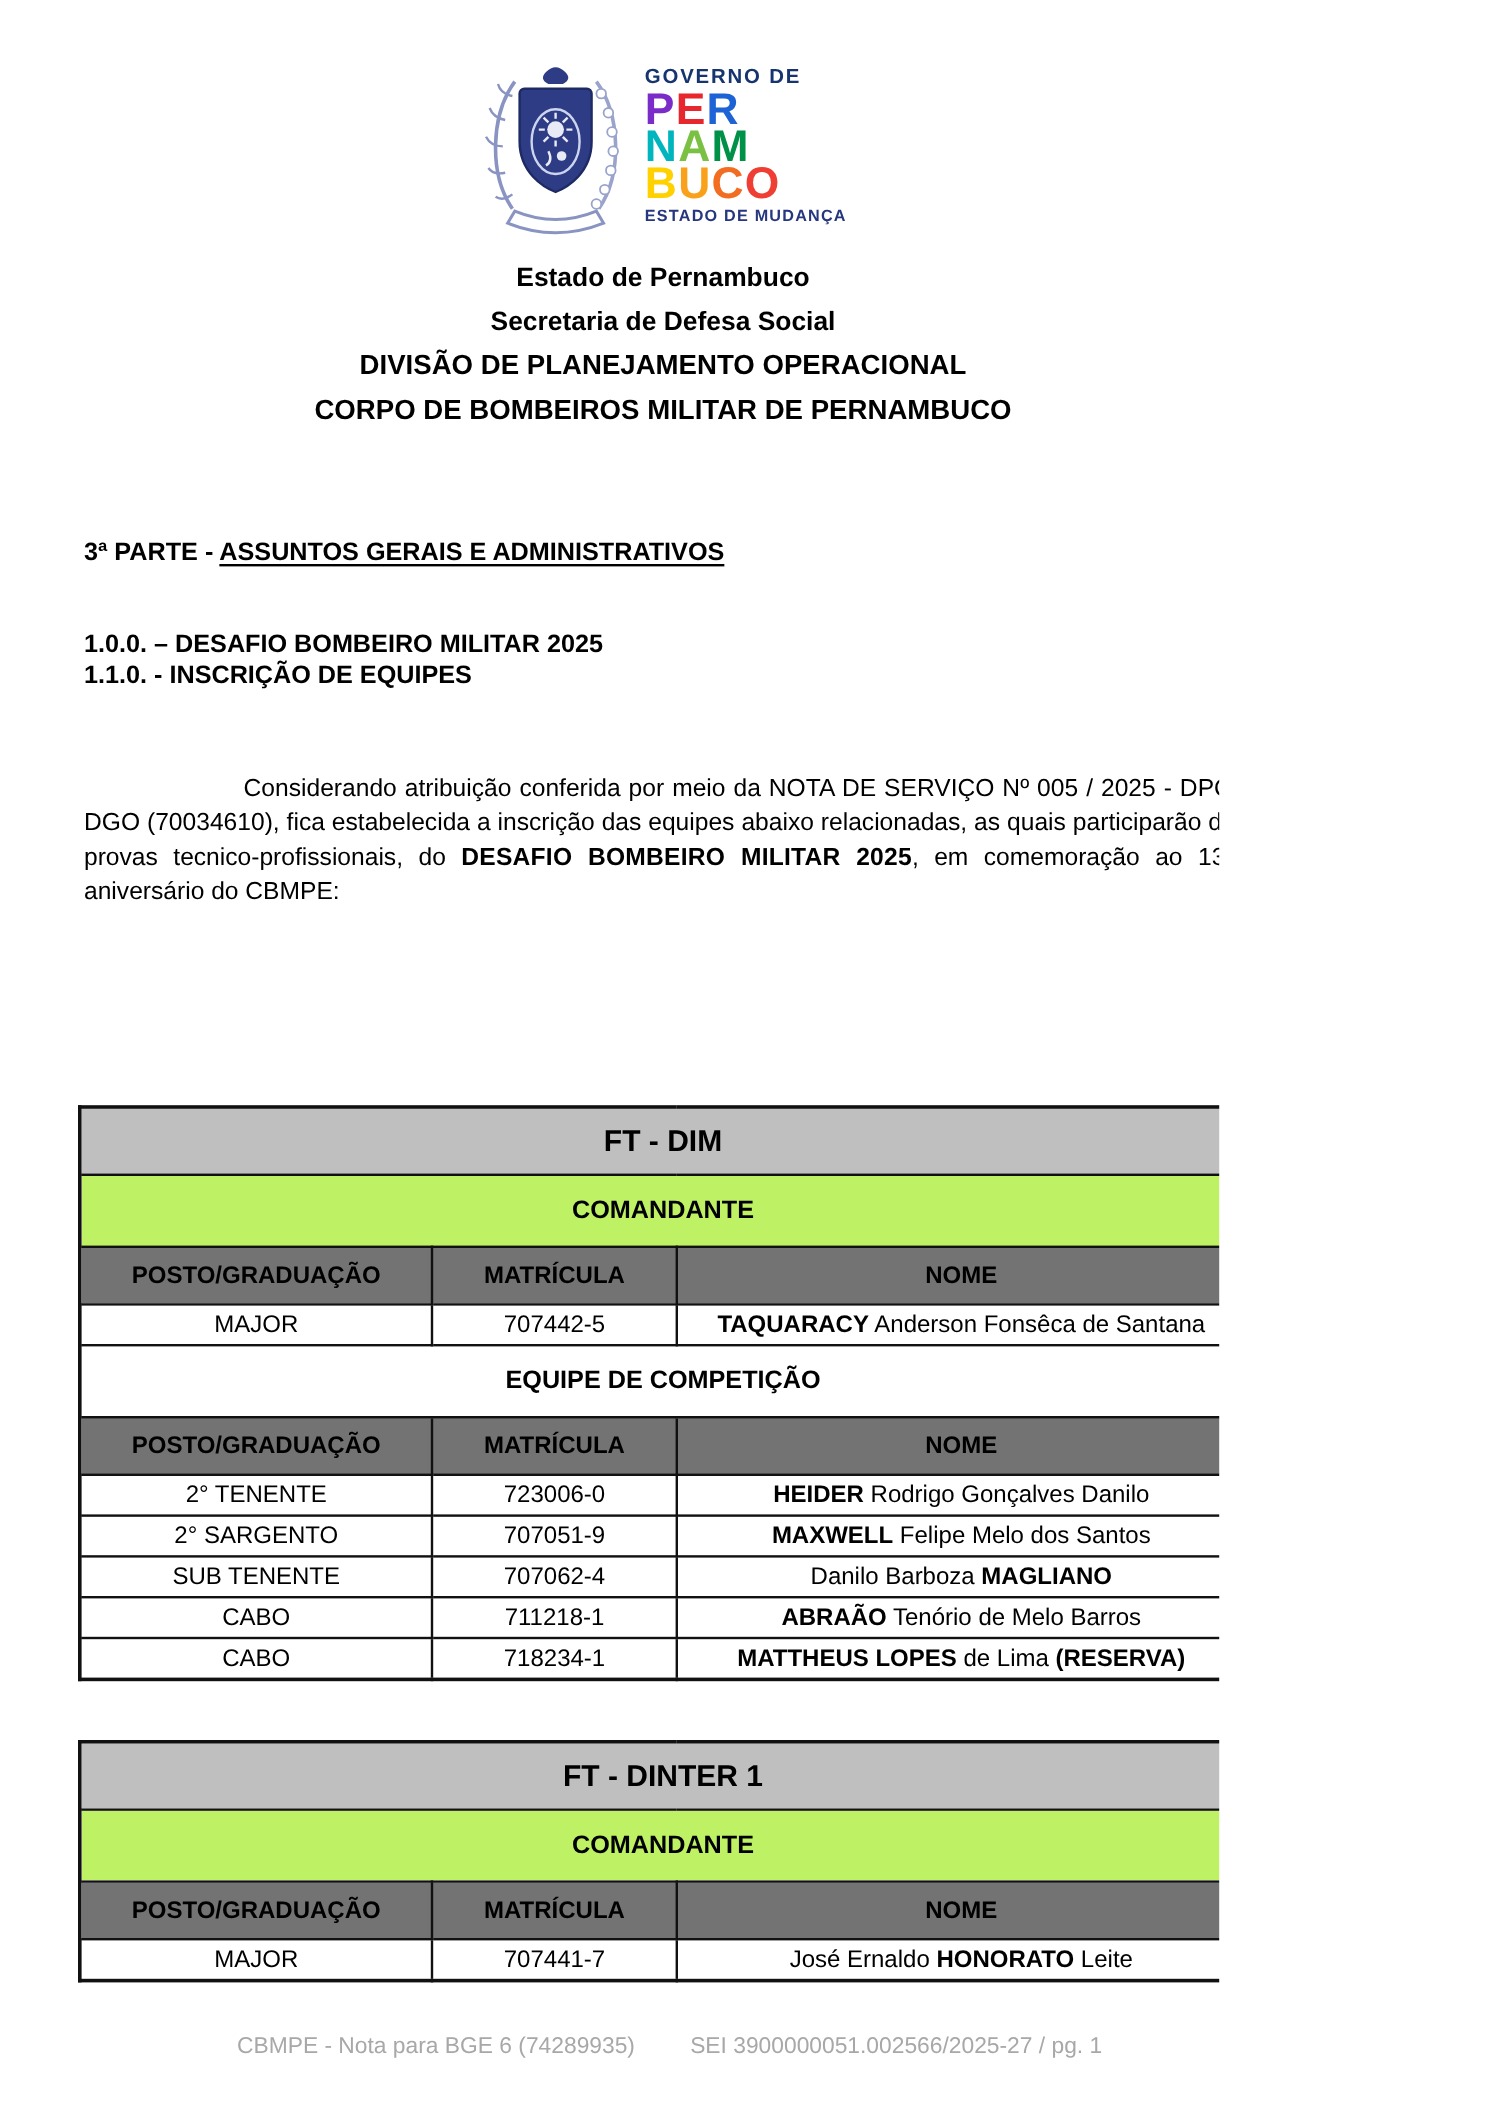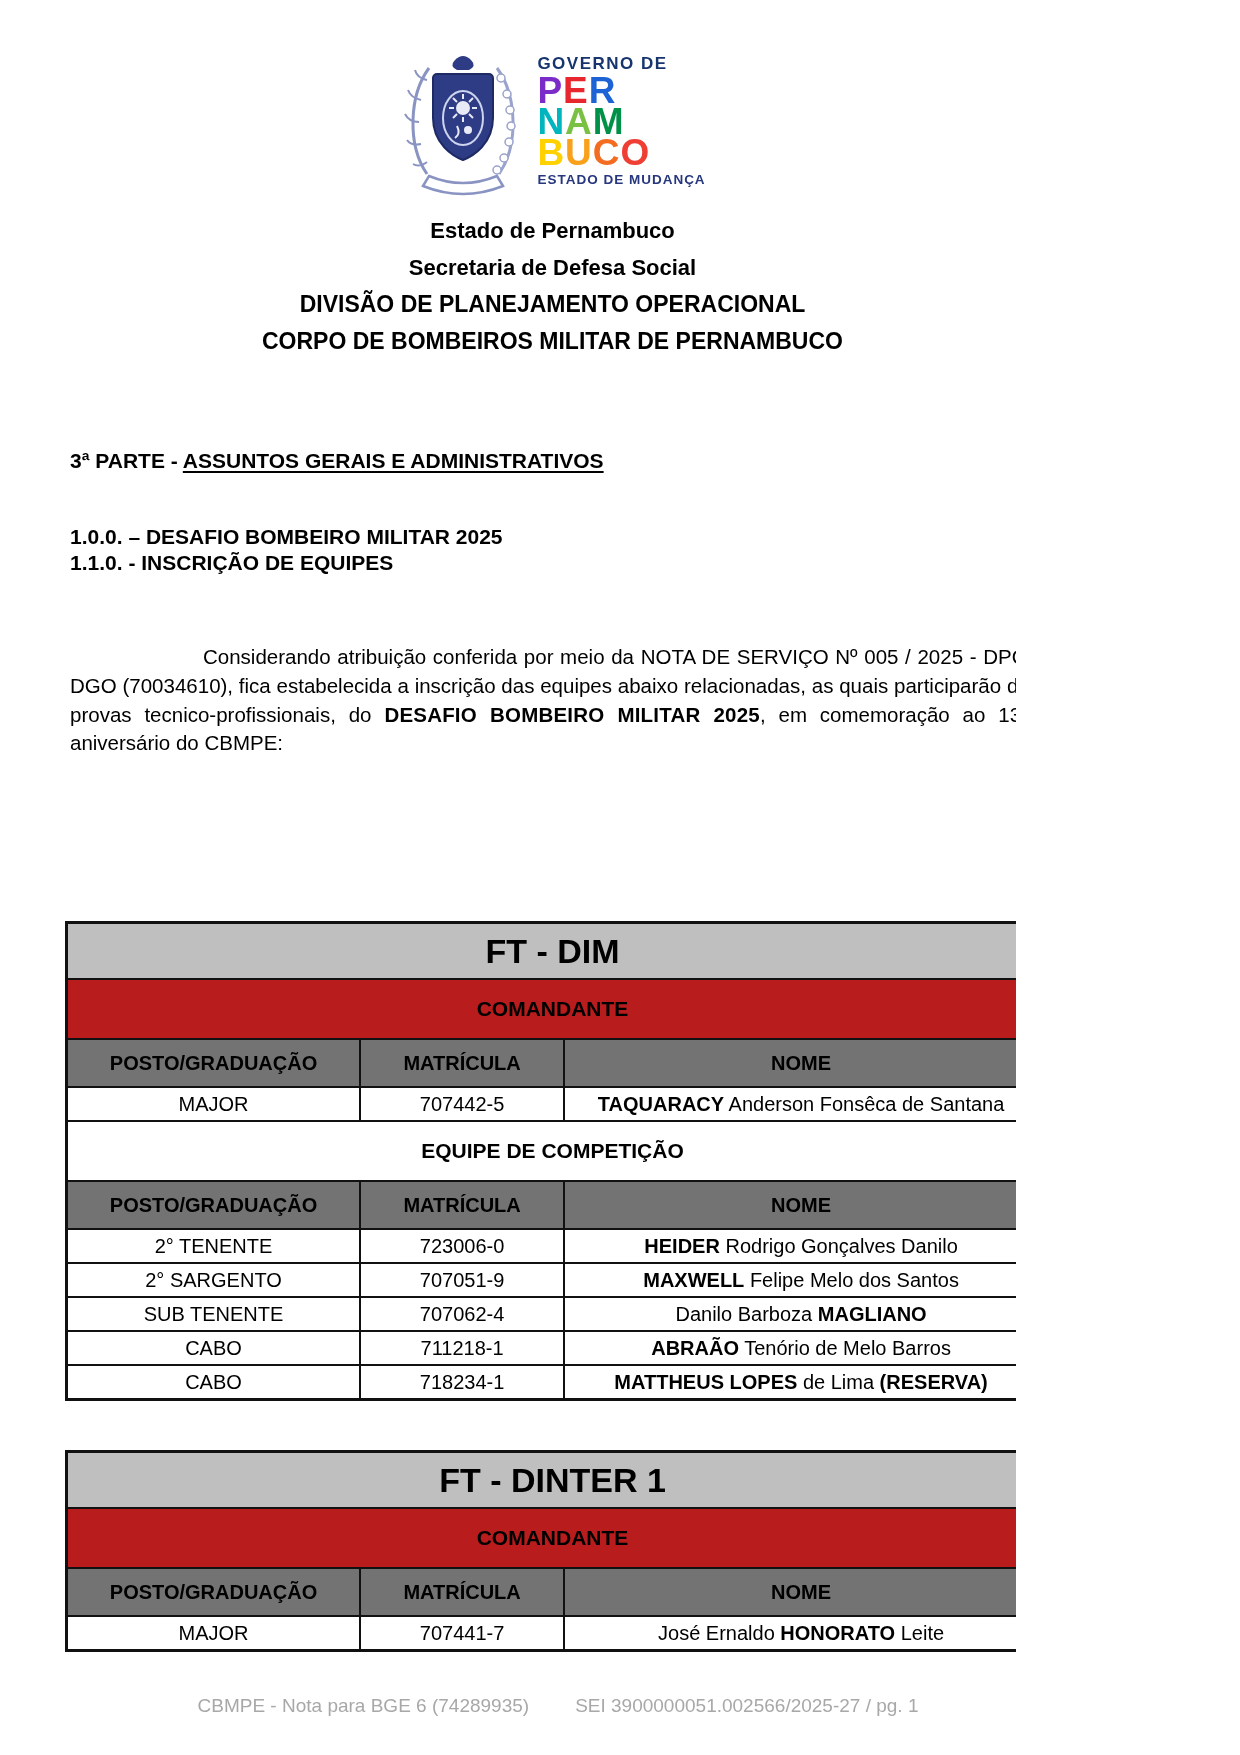--- a/index.html
+++ b/index.html
@@ -39,22 +39,22 @@
     text-align:justify;text-indent:133px;margin:0;}
   .body-par b{letter-spacing:.2px;}
 
   
   .tbl-wrap{position:absolute;left:65px;width:975px;}
   table.doc-table{border-collapse:collapse;width:975px;table-layout:fixed;
     font-family:"Liberation Sans", sans-serif;}
   table.doc-table td{border:2px solid #111;text-align:center;vertical-align:middle;
     padding:0 4px;overflow:hidden;}
   table.doc-table{border:3px solid #111;}
-  tr.t-title td{height:54px;font-size:34px;font-weight:bold;background:#bfbfbf;}
-  tr.t-label td{height:58px;font-size:21px;font-weight:bold;background:#b91c1c;}
+  tr.t-title td{height:54px;font-size:25px;font-weight:bold;background:#bfbfbf;}
+  tr.t-label td{height:58px;font-size:21px;font-weight:bold;background:#bef264;}
   tr.t-label.white td{background:#ffffff;}
   tr.t-cols td{height:46px;font-size:20px;font-weight:bold;background:#737373;}
   tr.t-row td{height:32px;font-size:20px;background:#ffffff;}
 
   
   .footer{position:absolute;top:1695px;left:0;width:1240px;display:flex;
     justify-content:center;gap:46px;color:#a8a8a8;font-size:19px;
     transform:translateX(-62px);}
 </style>
 </head>

